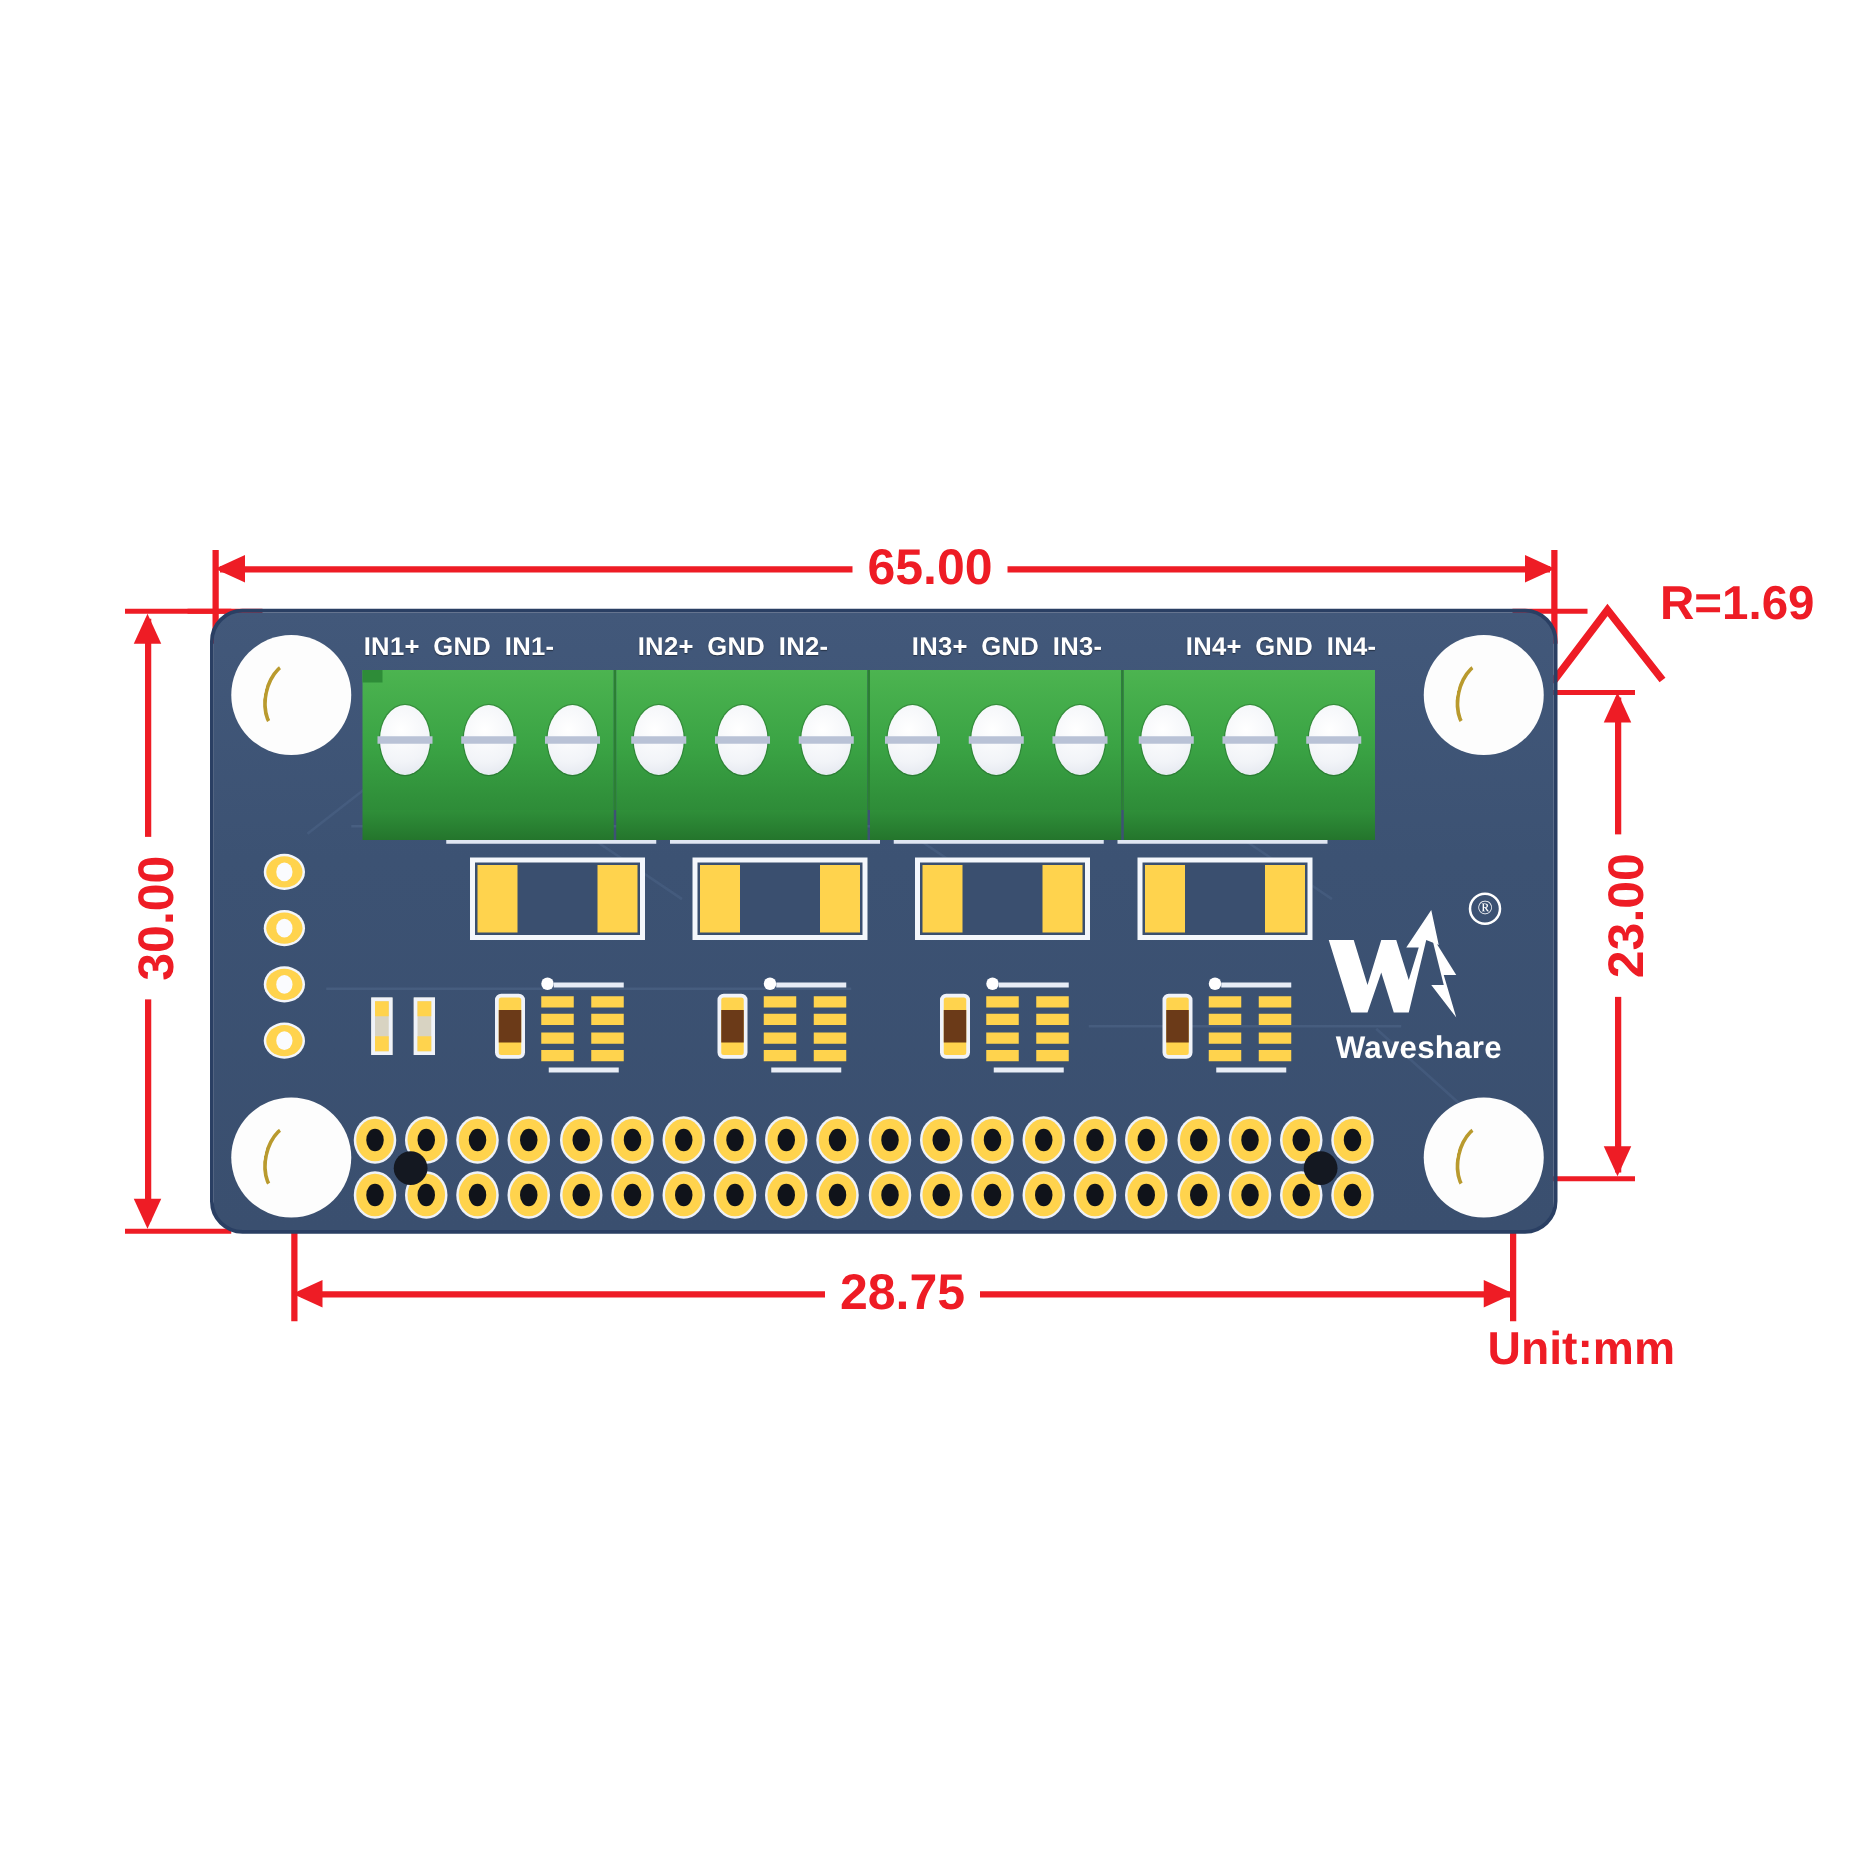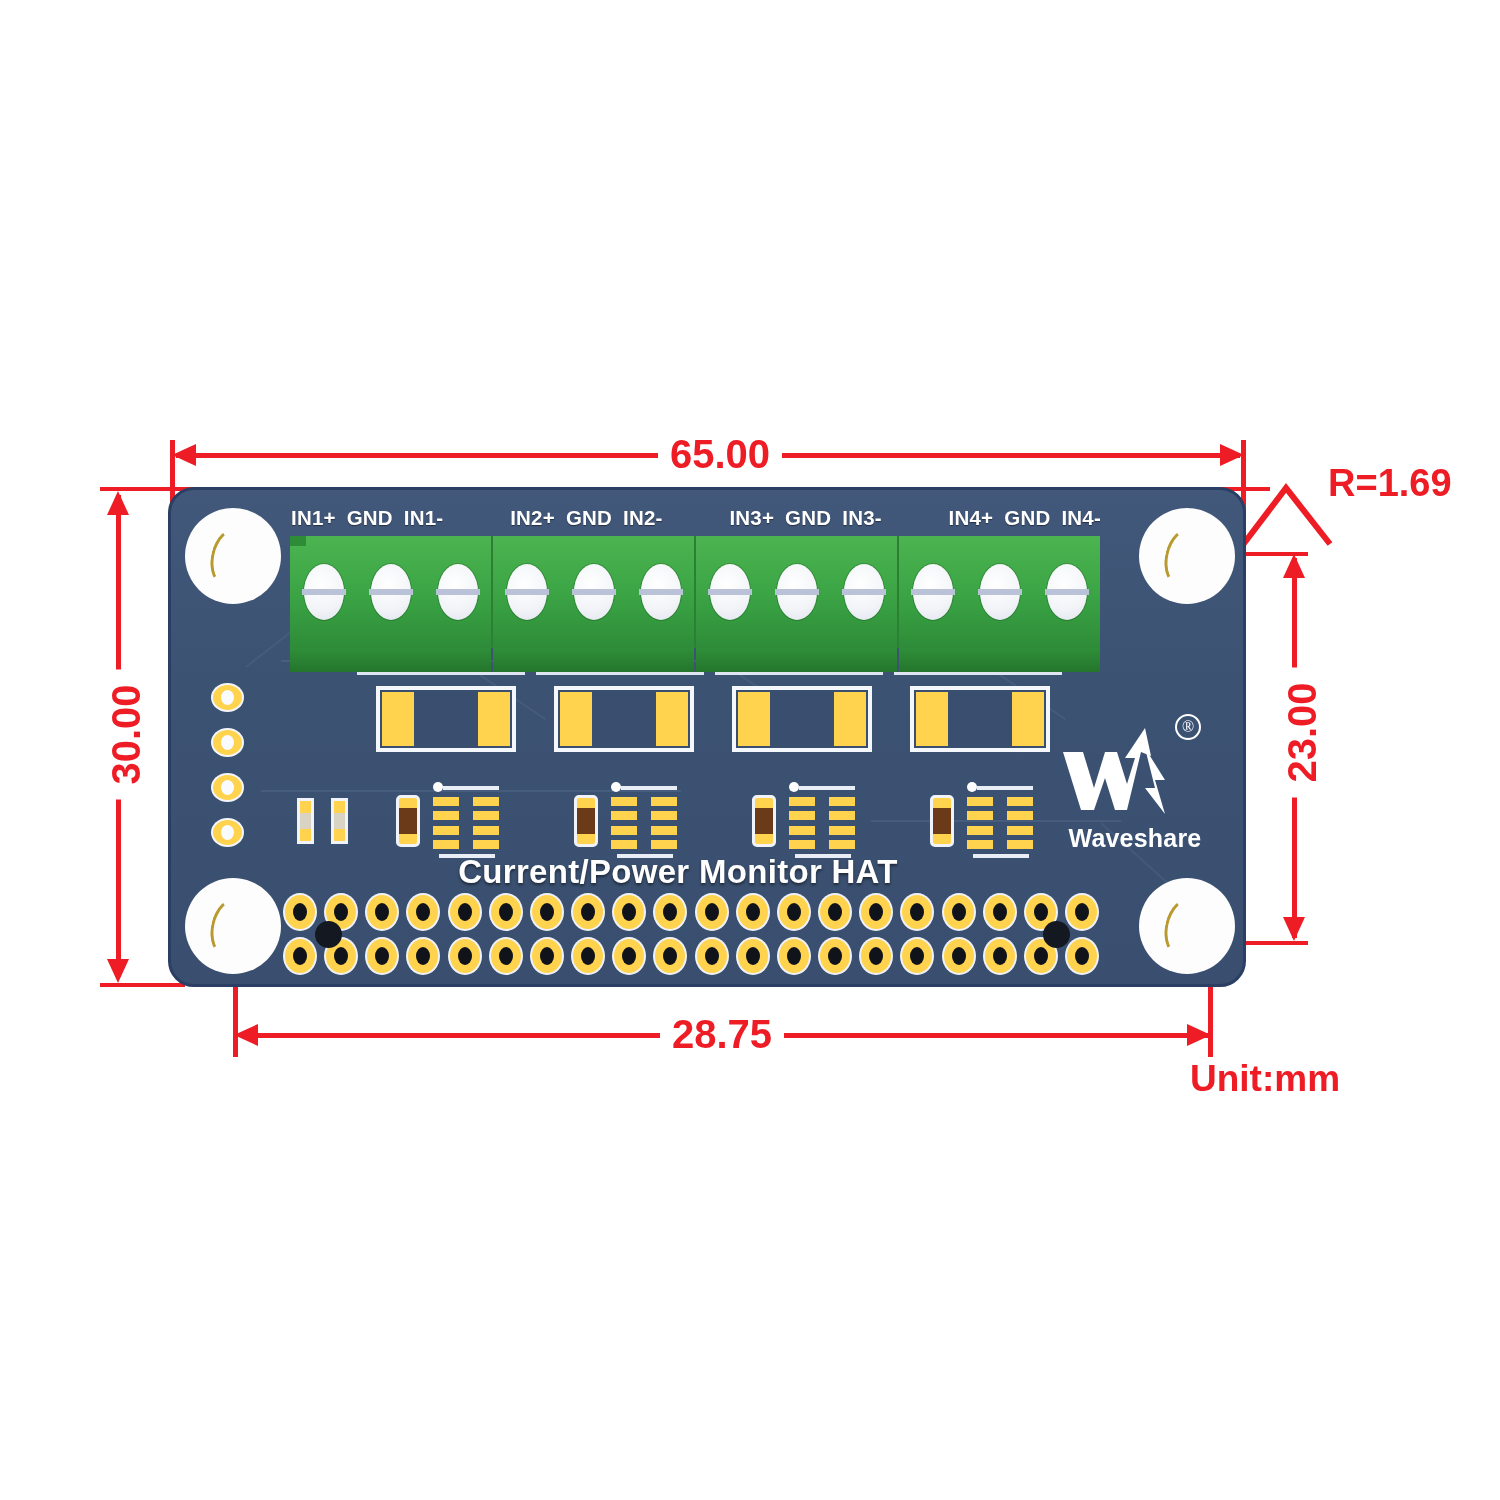--- a/index.html
+++ b/index.html
@@ -340,21 +340,21 @@
 <div id="stage">
 
   <div class="ext-line" style="left:170px; top:440px; width:5px; height:75px;"></div>
   <div class="ext-line" style="left:1241px; top:440px; width:5px; height:75px;"></div>
   <div class="ext-line" style="left:150px; top:487px; width:60px; height:4px;"></div>
   <div class="ext-line" style="left:1210px; top:487px; width:60px; height:4px;"></div>
 
   <div class="dim-line dim-h" style="left:176px; top:453px; width:1064px;"></div>
   <div class="arrow arrow-l" style="left:172px; top:444px;"></div>
   <div class="arrow arrow-r" style="left:1220px; top:444px;"></div>
-  <div class="dim-text" style="left:658px; top:432px; font-size:40px; padding:0 12px;">65.00</div>
+  <div class="dim-text" style="left:682px; top:432px; font-size:40px; padding:0 12px;">65.00</div>
 
   <svg style="position:absolute; left:1238px; top:440px;" width="110" height="110" viewBox="0 0 110 110">
     <polyline points="4,106 48,48 92,104" fill="none" stroke="#ee1c25" stroke-width="6"></polyline>
   </svg>
   <div class="dim-text" style="left:1328px; top:462px; font-size:38px;">R=1.69</div>
 
   <div class="ext-line" style="left:100px; top:487px; width:85px; height:4px;"></div>
   <div class="ext-line" style="left:100px; top:983px; width:85px; height:4px;"></div>
   <div class="dim-line dim-v" style="left:116px; top:495px; width:5px; height:482px;"></div>
   <div class="arrow arrow-u" style="left:107px; top:491px;"></div>
@@ -554,23 +554,20 @@
 
     <div id="logo">
       <svg id="logo-mark" width="120" height="108" viewBox="0 0 120 108">
         <path d="M2,34 L22,34 L33,70 L44,34 L56,34 L66,66 L74,40 L64,40 L84,10 L90,38 L80,34 L66,92 L54,92 L44,60 L33,92 L20,92 Z" fill="#ffffff"></path>
         <path d="M84,30 L104,62 L94,62 L104,96 L84,70 L94,70 Z" fill="#ffffff"></path>
       </svg>
       <div id="logo-reg">®</div>
       <div id="logo-text">Waveshare</div>
     </div>
 
-    <div id="board-title">
-      <span id="board-title-inner">Current/Power Monitor HAT</span>
-    </div>
 
     <div id="gpio">
       <div class="gpio-row" id="gpio-row-top">
         <span class="gpio-pin"></span>
         <span class="gpio-pin"></span>
         <span class="gpio-pin"></span>
         <span class="gpio-pin"></span>
         <span class="gpio-pin"></span>
         <span class="gpio-pin"></span>
         <span class="gpio-pin"></span>

